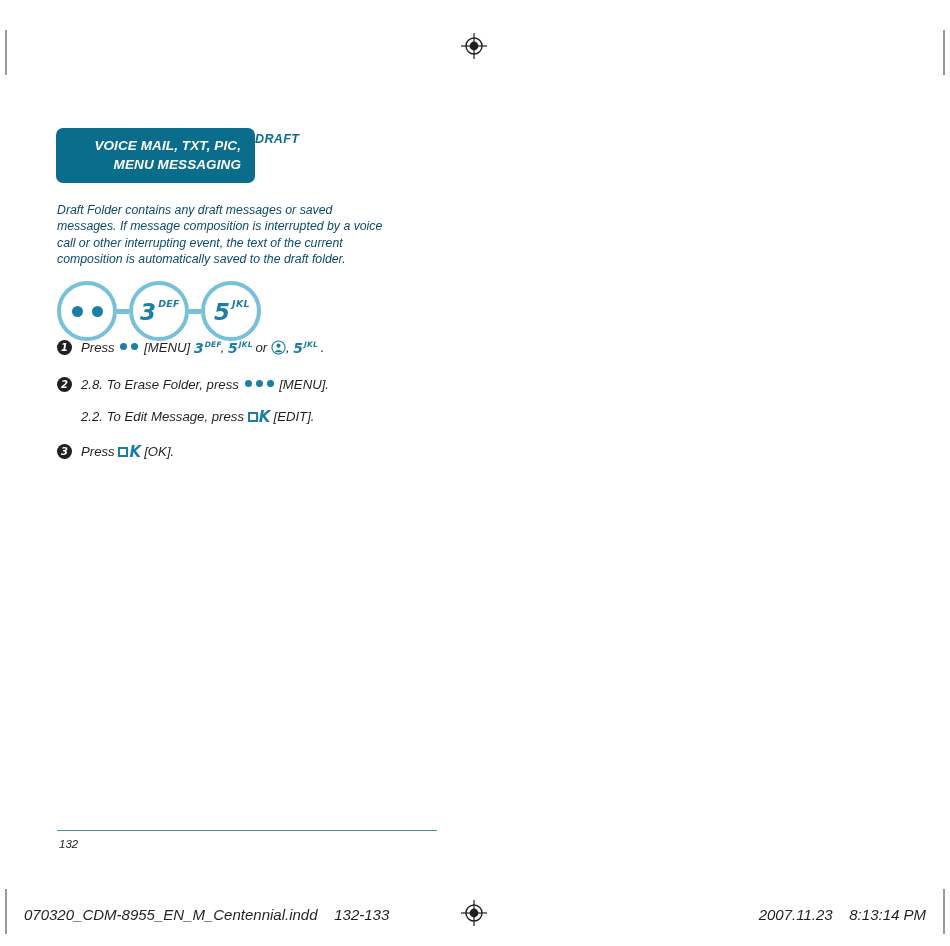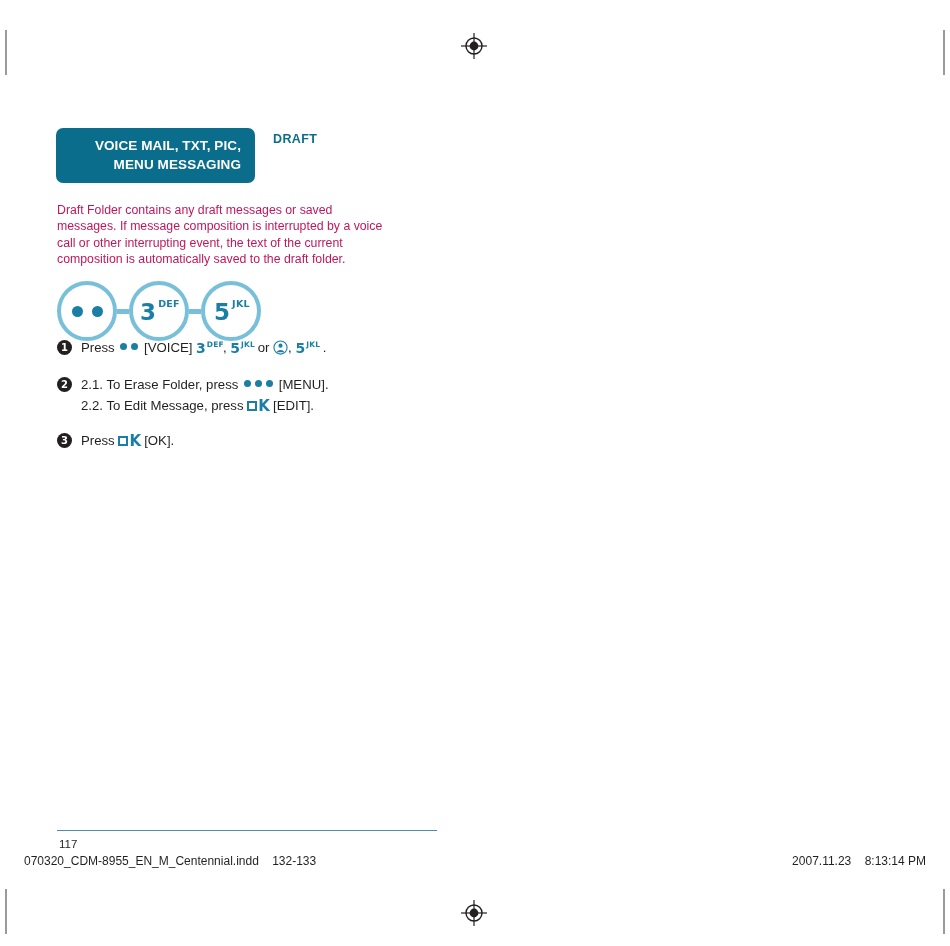--- a/index.html
+++ b/index.html
@@ -17,21 +17,21 @@
   .crop-left{left:5px;top:30px;width:2px;height:45px;}
   .crop-right{right:5px;top:30px;width:2px;height:45px;}
   .crop-bl{left:5px;bottom:12px;width:2px;height:45px;}
   .crop-br{right:5px;bottom:12px;width:2px;height:45px;}
 
   .reg-mark{position:absolute;width:26px;height:26px;}
   .reg-top{left:461px;top:33px;}
   .reg-bottom{left:461px;top:900px;}
 
   
-  .spread{position:absolute;left:0;top:0;width:950px;height:946px;}
+  .spread{position:absolute;left:0;top:0;width:950px;height:946px;font-style:italic;}
   .page{position:absolute;top:0;width:475px;height:946px;}
   .page-left{left:0;}
   .page-right{left:475px;}
 
   
   .hdr{position:absolute;display:flex;align-items:flex-start;}
   .hdr-left{left:56px;top:128px;}
 
   .badge{
     background:#0b6d8c;
@@ -47,28 +47,28 @@
   .badge-left{text-align:right;width:171px;}
 
   .section-word{
     color:#0b6d8c;
     font-weight:bold;
     font-size:12.5px;
     letter-spacing:.4px;
     white-space:nowrap;
     padding-top:4px;
   }
-  .sw-left{margin-left:18px;}
+  .sw-left{}
 
   
   .intro{
     position:absolute;
     font-size:12.3px;
     line-height:16.4px;
-    color:#be185d;
+    color:#0c4a6e;
   }
   .intro-left{left:57px;top:202px;width:330px;}
 
   
   .keychain{position:absolute;display:flex;align-items:center;}
   .kc-left{left:57px;top:281px;}
 
   .keycircle{
     width:60px;height:60px;border-radius:50%;
     border:4px solid #78c0da;
@@ -103,21 +103,21 @@
   .step-num{
     flex:0 0 auto;
     width:15px;height:15px;border-radius:50%;
     background:#231f20;color:#ffffff;
     font-size:10px;font-weight:bold;
     display:flex;align-items:center;justify-content:center;
     margin-top:3px;margin-right:9px;
     font-family:"DejaVu Sans",sans-serif;
   }
   .step-body{font-size:13.2px;line-height:21px;color:#231f20;}
-  .substep{}
+  .substep{margin-top:11px;}
   .substep:first-child{margin-top:0;}
 
   
   .ikey{white-space:nowrap;display:inline-block;text-align:right;}
   .ikey .n{
     font-family:"DejaVu Sans",sans-serif;
     font-size:14px;font-weight:bold;color:#1b7ea4;
     position:relative;top:1px;
   }
   .ikey .l{
@@ -142,21 +142,21 @@
     position:relative;top:3px;
   }
 
   
   .foot-rule{position:absolute;height:1px;background:#4c8ea8;}
   .fr-left{left:57px;top:830px;width:380px;}
 
   .folio{position:absolute;font-size:11.5px;color:#231f20;top:838px;}
   .folio-left{left:59px;}
 
-  .prodline{position:absolute;top:854px;font-size:12px;color:#231f20;font-family:"Liberation Sans",sans-serif;}
+  .prodline{position:absolute;top:906px;font-size:15px;color:#231f20;font-family:"Liberation Sans",sans-serif;font-style:italic;}
   .pl-left{left:24px;}
   .pl-right{right:24px;}
 </style>
 </head>
 <body>
 
 <div class="crop-mark crop-left"></div>
 <div class="crop-mark crop-right"></div>
 <div class="crop-mark crop-bl"></div>
 <div class="crop-mark crop-br"></div>
@@ -207,39 +207,39 @@
       </div>
     </div>
 
     <div class="steps st-left">
 
       <div class="step">
         <span class="step-num">1</span>
         <div class="step-body">
           <span>Press</span>
           <span class="idots"><i></i><i></i></span>
-          <span>[VOICE]</span>
+          <span>[MENU]</span>
           <span class="ikey"><span class="n">3</span><span class="l">DEF</span></span><span>,</span>
           <span class="ikey"><span class="n">5</span><span class="l">JKL</span></span>
           <span>or</span>
           <svg class="contact-icon" viewBox="0 0 16 16">
             <circle cx="8" cy="8" r="7" fill="none" stroke="#1b7ea4" stroke-width="1.2"></circle>
             <circle cx="8" cy="6" r="2.2" fill="#1b7ea4"></circle>
             <path d="M3.7 13 A4.8 4.3 0 0 1 12.3 13 Z" fill="#1b7ea4"></path>
           </svg><span>,</span>
           <span class="ikey"><span class="n">5</span><span class="l">JKL</span></span>
           <span>.</span>
         </div>
       </div>
 
       <div class="step">
         <span class="step-num">2</span>
         <div class="step-body">
           <div class="substep">
-            <span>2.1.</span>
+            <span>2.8.</span>
             <span>To Erase Folder, press</span>
             <span class="idots"><i></i><i></i><i></i></span>
             <span>[MENU].</span>
           </div>
           <div class="substep">
             <span>2.2.</span>
             <span>To Edit Message, press</span>
             <span class="okkey"><span class="osq"></span>K</span>
             <span>[EDIT].</span>
           </div>
@@ -251,21 +251,21 @@
         <div class="step-body">
           <span>Press</span>
           <span class="okkey"><span class="osq"></span>K</span>
           <span>[OK].</span>
         </div>
       </div>
 
     </div>
 
     <div class="foot-rule fr-left"></div>
-    <div class="folio folio-left">117</div>
+    <div class="folio folio-left">132</div>
   </div>
 
   <div class="page page-right">
 
     
 
     
 
     
 

